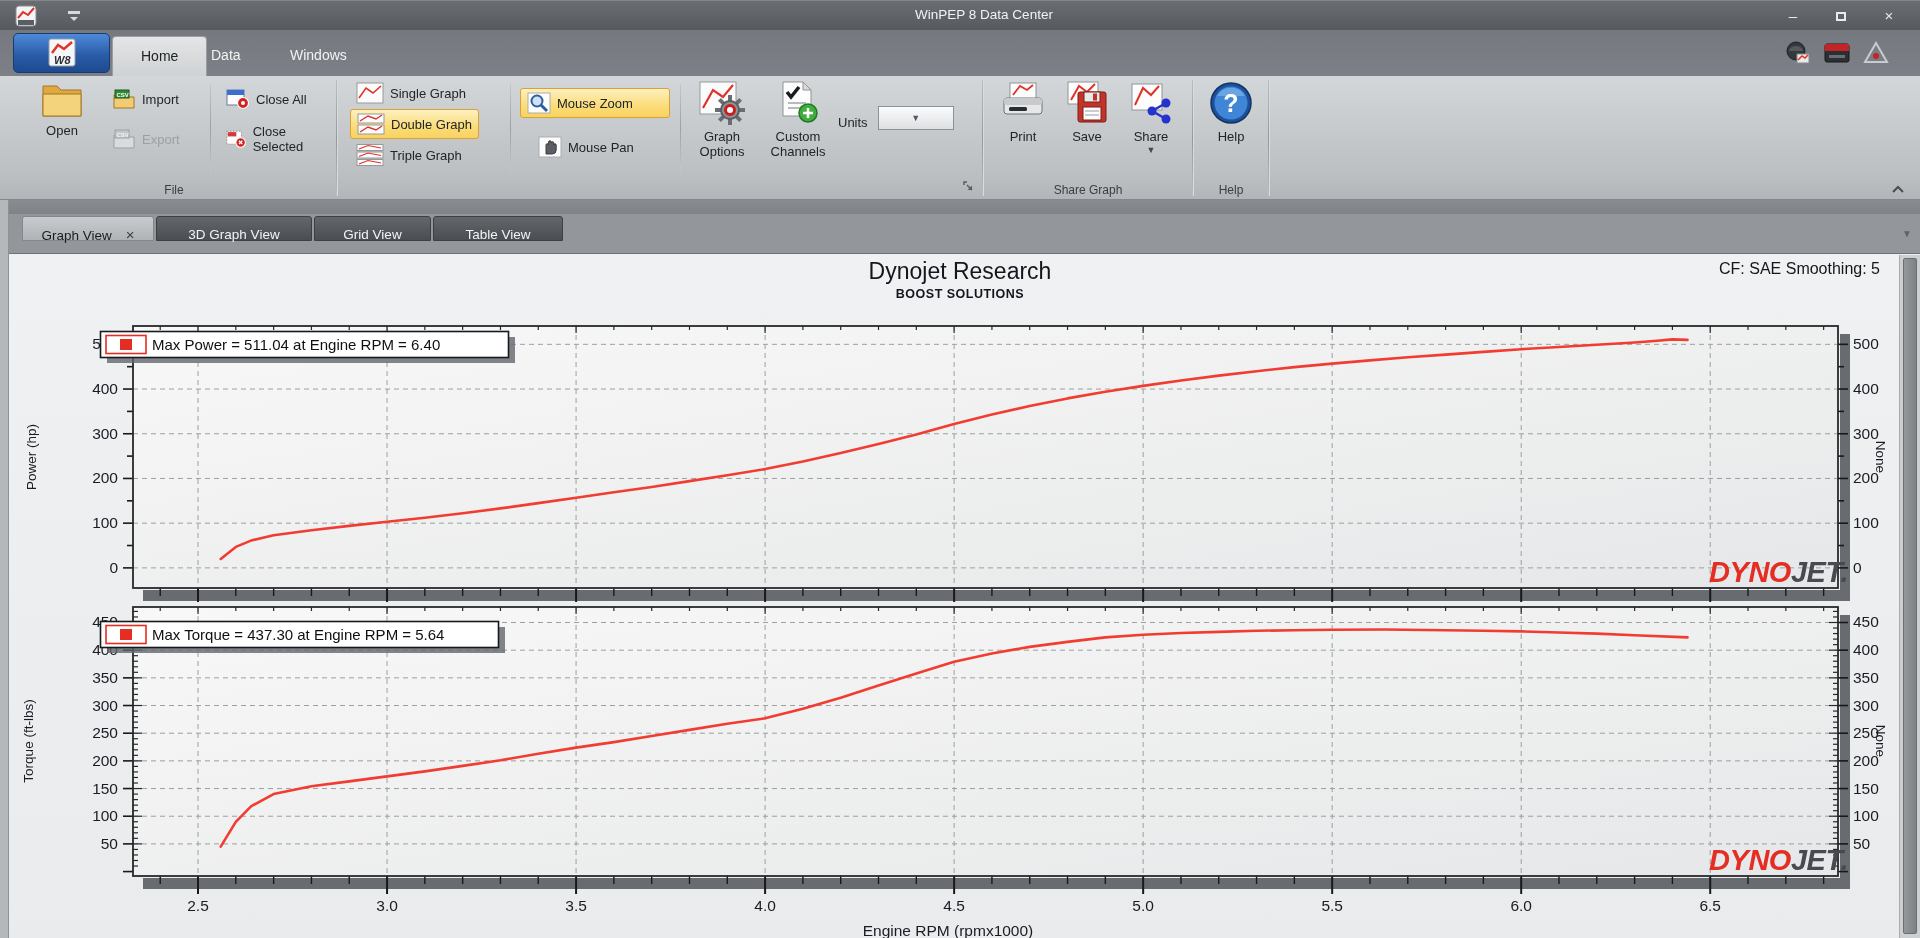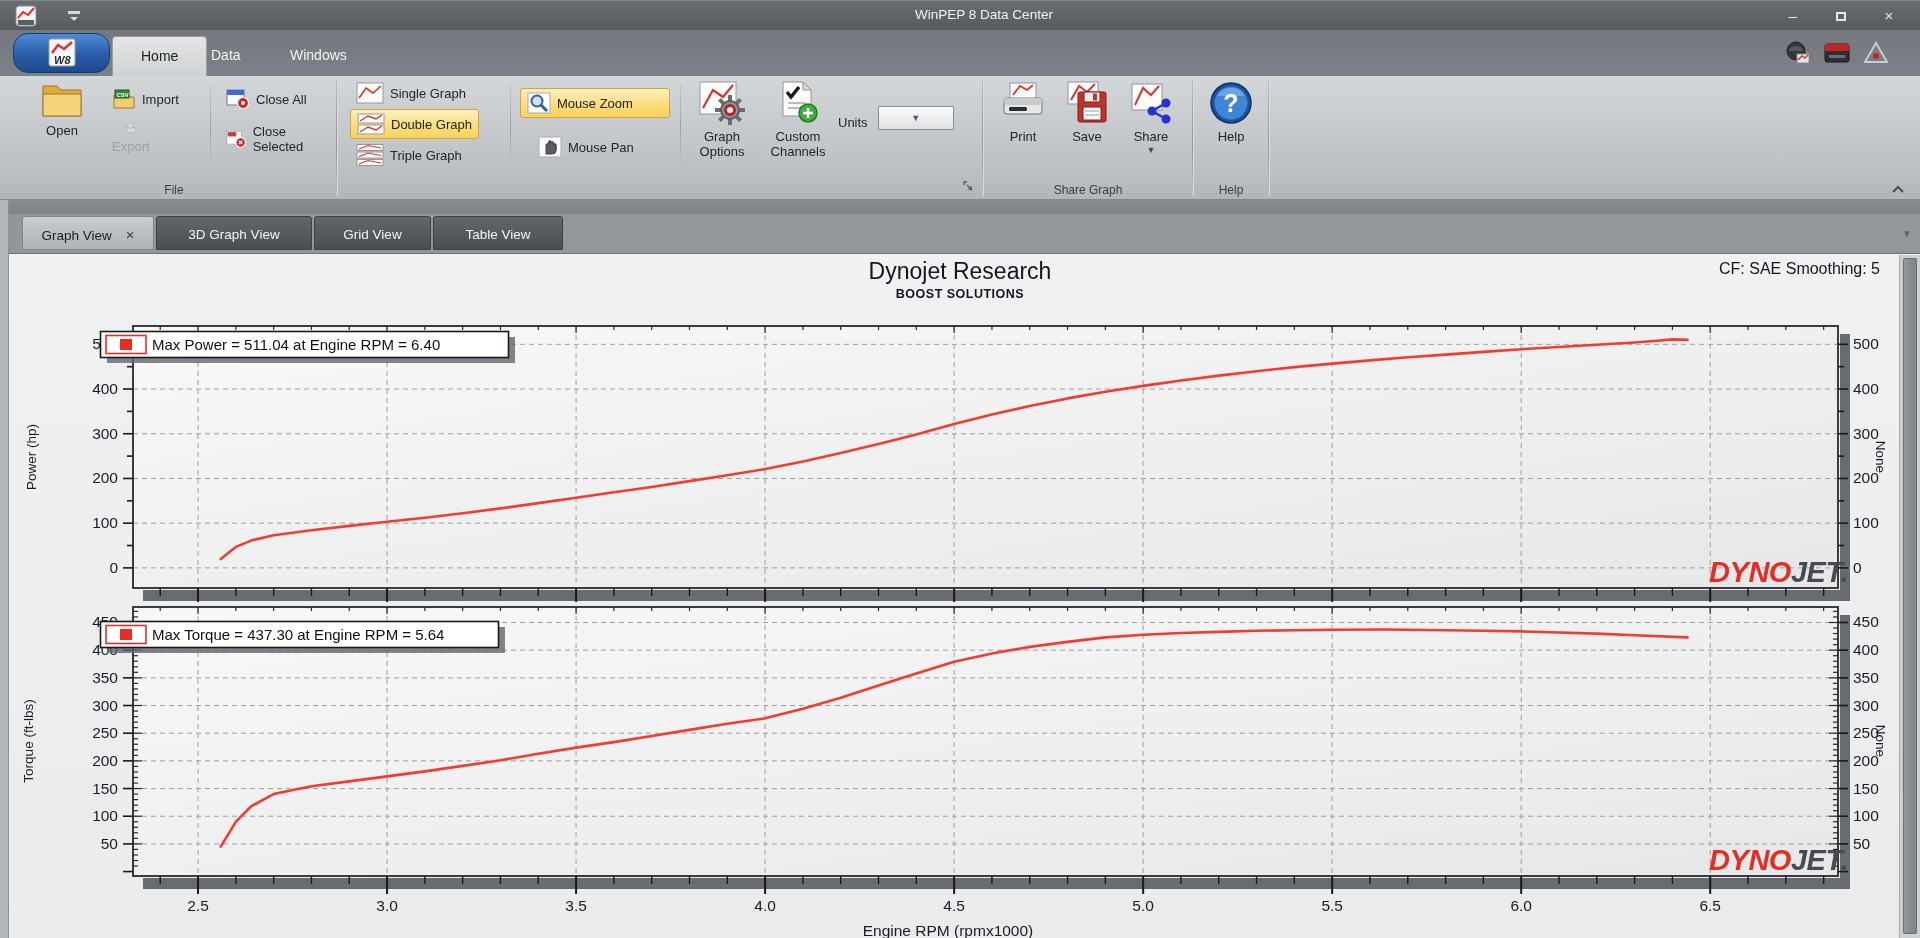--- a/index.html
+++ b/index.html
@@ -17,21 +17,21 @@
   #btn-min{ left:1776px; } #btn-max{ left:1824px; } #btn-close{ left:1872px; }
   #btn-max span{ display:inline-block; width:10px; height:9px; border:2px solid #e8eaec; margin-top:6px;}
   #app-icon-small{ position:absolute; left:14px; top:3px; }
   #qat-arrow{ position:absolute; left:66px; top:8px; }
 
   
   #ribbontabs { position:absolute; left:0; top:30px; width:1920px; height:46px;
     background:linear-gradient(#75797f,#7d8187); }
   #app-button { position:absolute; left:13px; top:3px; width:97px; height:40px;
     background:linear-gradient(#4f8ad8,#2a5ca8 55%,#1e4a8e); border:1px solid #173c74;
-    border-radius:15px; display:flex; align-items:center; justify-content:center; }
+    border-radius:5px; display:flex; align-items:center; justify-content:center; }
   .rtab { position:absolute; top:6px; height:40px; line-height:38px; padding:0 28px;
     color:#f2f3f4; font-size:14px; }
   .rtab.active { background:linear-gradient(#e3e5e6,#cfd2d4); color:#202428;
     border:1px solid #9a9ea2; border-bottom:none; border-radius:4px 4px 0 0; }
   #rtab-home{ left:112px; } #rtab-data{ left:183px; } #rtab-windows{ left:262px; }
   .tr-icon{ position:absolute; top:10px; }
   #tr-icon1{ left:1784px; } #tr-icon2{ left:1822px; } #tr-icon3{ left:1862px; }
 
   
   #ribbon { position:absolute; left:0; top:76px; width:1920px; height:124px;
@@ -41,39 +41,39 @@
   .rgroup-label { position:absolute; bottom:3px; left:0; width:100%; text-align:center;
     font-size:12px; color:#3a3e42; }
   .gsep { position:absolute; top:4px; width:1px; height:116px;
     background:linear-gradient(#b9bdc0,#94989c,#b9bdc0); box-shadow:1px 0 0 #d9dcde; }
   .isep { position:absolute; top:8px; width:1px; height:88px;
     background:linear-gradient(#c3c7ca,#9da1a5,#c3c7ca); }
   .small-btn { position:absolute; display:flex; align-items:center; gap:6px;
     font-size:13px; color:#212529; height:30px; padding:0 6px; border-radius:3px; }
   .small-btn.hl, .big-btn.hl { background:linear-gradient(#fdf0c0,#fbdc79 60%,#f9d35f);
     border:1px solid #d8a239; }
-  .small-btn.disabled { color:#9aa0a5;flex-direction:column; }
+  .small-btn.disabled { color:#9aa0a5; }
   .big-btn { position:absolute; top:4px; display:flex; flex-direction:column;
     align-items:center; font-size:13px; color:#212529; text-align:center; }
   .big-btn .lbl { margin-top:3px; line-height:15px; }
   .share-caret { font-size:9px; color:#44484c; margin-top:1px; }
   #units-row { position:absolute; left:498px; top:30px; display:flex; align-items:flex-end; gap:10px;
     font-size:13px; color:#212529; }
   #units-combo { width:76px; height:24px; background:linear-gradient(#fafbfc,#dde0e3);
     border:1px solid #8d9195; display:flex; align-items:center; justify-content:center;
     color:#55595d; font-size:9px; }
   #dialog-launcher { position:absolute; left:622px; top:104px; }
   #ribbon-collapse { position:absolute; left:1890px; top:108px; }
 
   
   #subribbon-strip { position:absolute; left:0; top:200px; width:1920px; height:14px;
     background:linear-gradient(#888c90,#7f8387); }
   #doctabs { position:absolute; left:0; top:214px; width:1920px; height:40px;
     background:#93979b; border-bottom:1px solid #6f7377; }
-  .dtab { position:absolute; top:2px; height:34px; line-height:36px; text-align:center;
+  .dtab { position:absolute; top:2px; height:25px; line-height:36px; text-align:center;
     font-size:13.5px; color:#f2f3f4; background:linear-gradient(#63676b,#4a4e52);
     border:1px solid #3c4044; border-radius:3px 3px 0 0; }
   .dtab.active { background:linear-gradient(#c9ccce,#b0b3b6); color:#1b1d1f;
     border-color:#84888c; }
   #dtab-0{ left:22px; width:132px; } #dtab-1{ left:156px; width:156px; }
   #dtab-2{ left:314px; width:117px; } #dtab-3{ left:433px; width:130px; }
   .dtab-close { display:inline-block; margin-left:10px; color:#3a3e42; font-size:15px; }
   #dtab-overflow { position:absolute; right:8px; top:14px; color:#5f6367; font-size:10px; }
 
   

